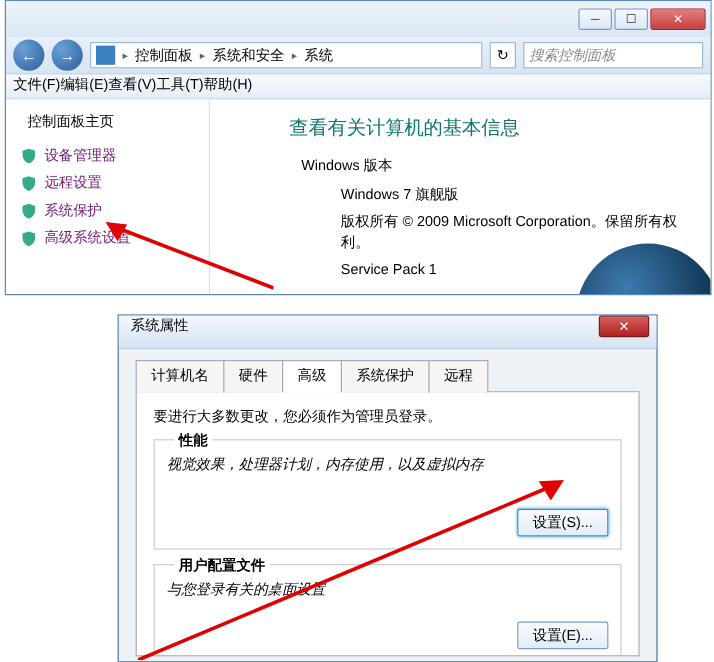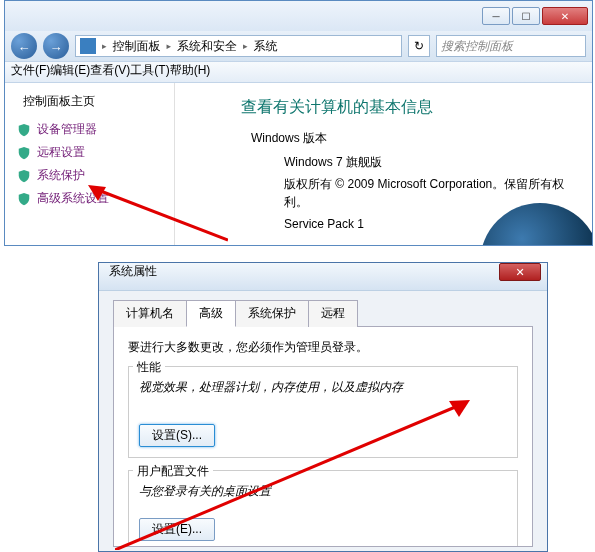--- a/index.html
+++ b/index.html
@@ -38,23 +38,23 @@
 .win2 { position: absolute; left: 98px; top: 262px; width: 450px; height: 290px; border: 1px solid #4a74a8; background: #eef2f7; }
 .win2-titlebar { height: 28px; background: linear-gradient(#f2f7fc,#d5e3f2); display: flex; align-items: flex-start; justify-content: space-between; padding: 0 6px 0 10px; border-bottom: 1px solid #bcd0e4; }
 .win2-close { width: 42px; height: 18px; background: linear-gradient(#d46060,#b02020); border: 1px solid #801818; border-radius: 2px; display: flex; align-items: center; justify-content: center; color: #fff; font-size: 11px; }
 .win2-body { padding: 8px 14px; }
 .tabs { display: flex; border-bottom: 1px solid #aab; }
 .tab { padding: 4px 12px; border: 1px solid #aab; border-bottom: none; background: #f5f5f5; margin-right: -1px; position: relative; top: 1px; }
 .tab.active { background: #fff; border-bottom: 1px solid #fff; z-index: 1; }
 .tab-content { border: 1px solid #aab; border-top: none; background: #fff; padding: 12px 14px 0 14px; height: 220px; overflow: hidden; }
 .admin-note { margin-bottom: 10px; font-family: Liberation Mono, monospace; }
 .group { border: 1px solid #ccc; padding: 8px 10px 10px 10px; margin-bottom: 12px; position: relative; }
-.group-title { position: absolute; top: -8px; left: 4px; background: #fff; padding: 0 4px; }
+.group-title { position: absolute; top: -8px; left: 16px; background: #fff; padding: 0 4px; font-weight: bold; }
 .group-desc { margin: 4px 0 28px 0; font-style: italic; }
-.group-btn-row { display: flex; justify-content: flex-start; }
+.group-btn-row { display: flex; justify-content: flex-end; }
 .settings-btn { padding: 2px 12px; border: 1px solid #7a9cc4; background: linear-gradient(#f8fbfe,#e2ecf6); border-radius: 2px; }
 .settings-btn.hl { border: 1px solid #2a8dd4; box-shadow: 0 0 3px #6ab0e8; }
 .arrow2 { position: absolute; left: 115px; top: 395px; width: 355px; height: 155px; pointer-events: none; }
 </style>
 </head>
 <body>
 
 <div class="win1">
   <div class="win1-titlebar">
     <div class="tb-btn">─</div>
@@ -140,20 +140,21 @@
 </svg>
 
 <div class="win2">
   <div class="win2-titlebar">
     <span>系统属性</span>
     <div class="win2-close">✕</div>
   </div>
   <div class="win2-body">
     <div class="tabs">
       <div class="tab">计算机名</div>
+      <div class="tab">硬件</div>
       <div class="tab active">高级</div>
       <div class="tab">系统保护</div>
       <div class="tab">远程</div>
     </div>
     <div class="tab-content">
       <div class="admin-note">要进行大多数更改，您必须作为管理员登录。</div>
 
       <div class="group">
         <div class="group-title">性能</div>
         <div class="group-desc">视觉效果，处理器计划，内存使用，以及虚拟内存</div>

